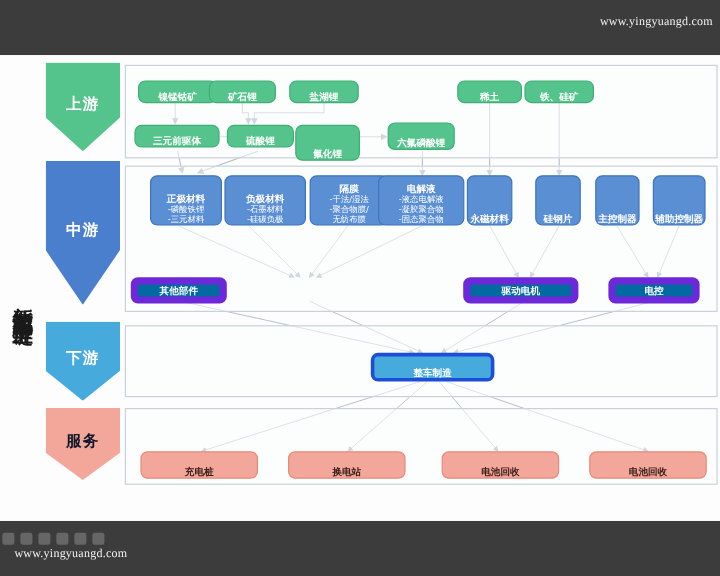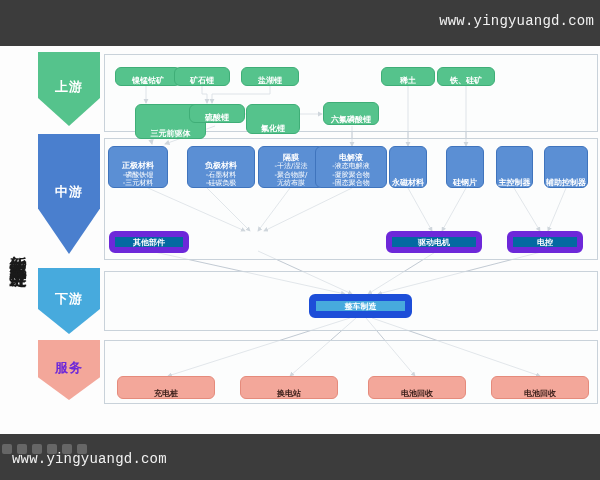--- a/index.html
+++ b/index.html
@@ -9,22 +9,22 @@
     font-family:"DejaVu Sans","Liberation Sans",sans-serif;
   }
   #stage{position:absolute;inset:0;width:600px;height:480px;background:#fff;}
 
   
   .band{position:absolute;left:0;width:600px;background:#3c3c3c;}
   .band.top{top:0;height:46px;}
   .band.bot{bottom:0;height:46px;}
 
   .watermark{
-    position:absolute;color:#f2f2f2;font-size:14px;letter-spacing:.2px;
-    font-family:Liberation Mono, monospace;white-space:nowrap;
+    position:absolute;color:#f2f2f2;font-size:10px;letter-spacing:.2px;
+    font-family:Liberation Serif, serif;white-space:nowrap;
   }
   .wm-top{right:6px;top:13px;}
   .wm-bot{left:12px;bottom:13px;}
 
   
   #canvas{position:absolute;left:0;top:46px;width:600px;height:388px;background:#fdfdfd;}
   svg#wires{position:absolute;left:0;top:0;width:600px;height:388px;pointer-events:none;}
 
   
   .vtitle{
@@ -53,21 +53,21 @@
     position:absolute;box-sizing:border-box;border-radius:6px;
     display:flex;flex-direction:column;align-items:center;justify-content:flex-end;
     text-align:center;color:#fff;line-height:1.18;
     font-family:"DejaVu Sans",sans-serif;
   }
   .node .t{font-size:8px;font-weight:bold;}
   .node .s{font-size:7px;font-weight:normal;}
   .node.up{background:#55c38c;border:1px solid #3fae77;}
   .node.mid{background:#5b8fd4;border:1px solid #3f74bd;}
   .node.mid2{background:#0369a1;border:6px solid #6d28d9;}
-  .node.down{background:#47aadd;border:7px solid #1d4ed8;}
+  .node.down{background:#47aadd;border:3px solid #1d4ed8;}
   .node.svc{background:#f3a79a;border:1px solid #e58b7c;color:#4a2a24;}
   .node.svc .t{color:#3d201b;}
 
   .icons{position:absolute;left:2px;top:396px;width:104px;height:14px;
          display:flex;gap:5px;align-items:center;opacity:.55;}
   .icons i{display:block;width:10px;height:10px;background:#8a8a8a;border-radius:2px;}
 </style>
 </head>
 <body>
 
@@ -134,21 +134,21 @@
 
     <div class="chev" style="top:6px;height:74px;background:#55c38c;">
       <span>上游</span>
     </div>
     <div class="chev" style="top:88px;height:120px;background:#4a7fce;">
       <span>中游</span>
     </div>
     <div class="chev" style="top:222px;height:66px;background:#47aadd;">
       <span>下游</span>
     </div>
-    <div class="chev" style="top:294px;height:60px;background:#f3a79a;color:#6d28d9;">
+    <div class="chev" style="top:294px;height:60px;background:#f3a79a;color:#0f172a;">
       <span>服务</span>
     </div>
 
     <div class="panel" style="left:104px;top:8px;width:492px;height:76px;"></div>
     <div class="panel" style="left:104px;top:92px;width:492px;height:120px;"></div>
     <div class="panel" style="left:104px;top:225px;width:492px;height:58px;"></div>
     <div class="panel" style="left:104px;top:294px;width:492px;height:62px;"></div>
 
     <div class="node up" style="left:115px;top:21px;width:66px;height:19px;">
       <div class="t">镍锰钴矿</div>
@@ -159,34 +159,34 @@
     <div class="node up" style="left:241px;top:21px;width:58px;height:19px;">
       <div class="t">盐湖锂</div>
     </div>
     <div class="node up" style="left:381px;top:21px;width:54px;height:19px;">
       <div class="t">稀土</div>
     </div>
     <div class="node up" style="left:437px;top:21px;width:58px;height:19px;">
       <div class="t">铁、硅矿</div>
     </div>
 
-    <div class="node up" style="left:112px;top:58px;width:71px;height:35px;margin-left:23px;">
+    <div class="node up" style="left:112px;top:58px;width:71px;height:19px;">
       <div class="t">三元前驱体</div>
     </div>
     <div class="node up" style="left:189px;top:58px;width:56px;height:19px;">
       <div class="t">硫酸锂</div>
     </div>
     <div class="node up" style="left:246px;top:58px;width:54px;height:30px;">
       <div class="t">氟化锂</div>
     </div>
     <div class="node up" style="left:323px;top:56px;width:56px;height:23px;">
       <div class="t">六氟磷酸锂</div>
     </div>
 
-    <div class="node mid" style="left:108px;top:100px;width:60px;height:42px;">
+    <div class="node mid" style="left:125px;top:100px;width:60px;height:42px;">
       <div class="t">正极材料</div>
       <div class="s">-磷酸铁锂</div>
       <div class="s">-三元材料</div>
     </div>
     <div class="node mid" style="left:187px;top:100px;width:68px;height:42px;">
       <div class="t">负极材料</div>
       <div class="s">-石墨材料</div>
       <div class="s">-硅碳负极</div>
     </div>
     <div class="node mid" style="left:258px;top:100px;width:66px;height:42px;">

